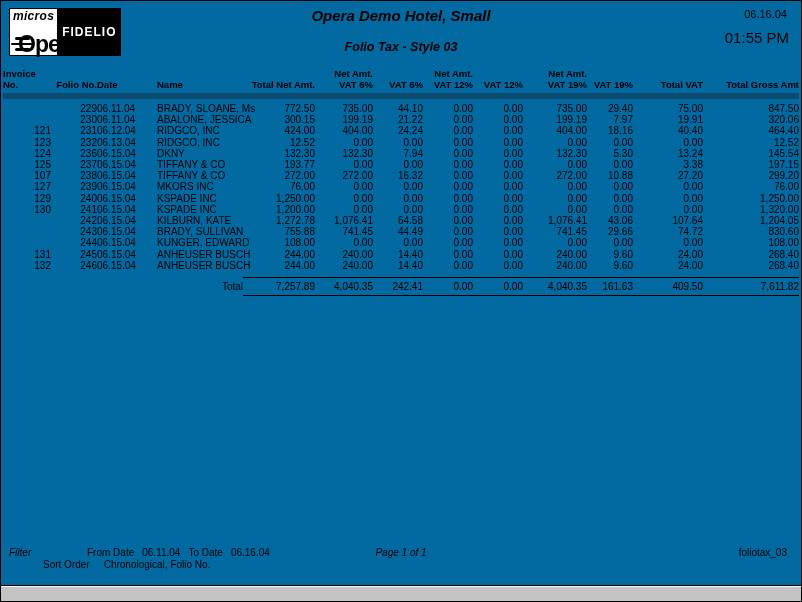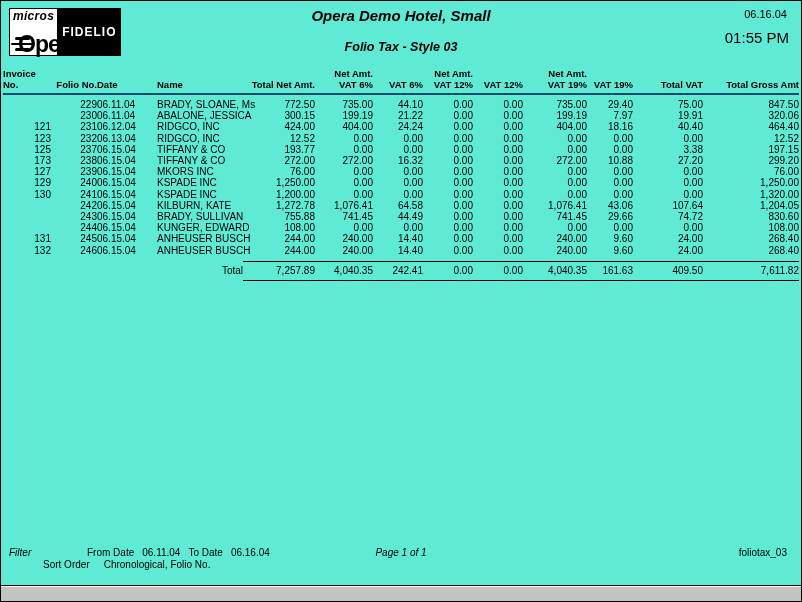--- a/index.html
+++ b/index.html
@@ -4,21 +4,21 @@
 <style>
   * { margin:0; padding:0; box-sizing:border-box; }
   html,body { background:#fff; }
   .page {
     position:relative; width:802px; height:602px;
     border:1px solid #000; background:#fff; overflow:hidden;
     font-family:"Liberation Sans", sans-serif; color:#000;
   }
   .content {
     position:absolute; left:0; top:0; right:0; bottom:15px;
-    background:#5eead4; border-bottom:1px solid #000;
+    background:#0369a1; border-bottom:1px solid #000;
   }
   .bottom-strip {
     position:absolute; left:0; right:0; bottom:0; height:14px;
     background:#c3c3c3;
   }
   
   .micros-logo { position:absolute; left:8px; top:7px; display:flex; align-items:stretch; }
   .micros-box {
     font-weight:bold; font-size:12px; font-style:italic; line-height:14px;
     border:1px solid #000; padding:0 3px; background:#fff; letter-spacing:.3px;
@@ -44,21 +44,21 @@
   }
   .report-date { position:absolute; top:7px; right:14px; font-size:11px; }
   .report-time { position:absolute; top:28px; right:12px; font-size:15px; }
   
   table.report {
     position:absolute; left:2px; top:68px; width:796px;
     border-collapse:collapse; table-layout:fixed; font-size:10px;
   }
   table.report th {
     font-weight:bold; font-size:9.5px; vertical-align:bottom;
-    padding:0 0 3px 0; border-bottom:2px solid #0c4a6e;
+    padding:0 0 3px 0; border-bottom:6px solid #0c4a6e;
     white-space:pre-line; line-height:10.5px;
   }
   table.report td { line-height:11.2px; white-space:nowrap; padding:0; }
   table.report tbody tr:first-child td { padding-top:4px; }
   .c0 { width:48px; text-align:right; padding-right:8px; }
   th.c0 { text-align:left; padding-left:1px; padding-right:0; white-space:nowrap; }
   .c1 { width:46px; text-align:right; padding-right:3px; }
   th.c1 { white-space:nowrap; }
   .c2 { width:60px; text-align:left; padding-left:7px; }
   th.c2 { white-space:nowrap; }
@@ -189,36 +189,51 @@
             <td class="c5">0.00</td>
             <td class="c6">0.00</td>
             <td class="c7">0.00</td>
             <td class="c8">0.00</td>
             <td class="c9">0.00</td>
             <td class="c10">0.00</td>
             <td class="c11">0.00</td>
             <td class="c12">12.52</td>
           </tr>
           <tr>
+            <td class="c0">124</td>
+            <td class="c1">236</td>
+            <td class="c2">06.15.04</td>
+            <td class="c3">DKNY</td>
+            <td class="c4">132.30</td>
+            <td class="c5">132.30</td>
+            <td class="c6">7.94</td>
+            <td class="c7">0.00</td>
+            <td class="c8">0.00</td>
+            <td class="c9">132.30</td>
+            <td class="c10">5.30</td>
+            <td class="c11">13.24</td>
+            <td class="c12">145.54</td>
+          </tr>
+          <tr>
             <td class="c0">125</td>
             <td class="c1">237</td>
             <td class="c2">06.15.04</td>
             <td class="c3">TIFFANY &amp; CO</td>
             <td class="c4">193.77</td>
             <td class="c5">0.00</td>
             <td class="c6">0.00</td>
             <td class="c7">0.00</td>
             <td class="c8">0.00</td>
             <td class="c9">0.00</td>
             <td class="c10">0.00</td>
             <td class="c11">3.38</td>
             <td class="c12">197.15</td>
           </tr>
           <tr>
-            <td class="c0">173</td>
+            <td class="c0">107</td>
             <td class="c1">238</td>
             <td class="c2">06.15.04</td>
             <td class="c3">TIFFANY &amp; CO</td>
             <td class="c4">272.00</td>
             <td class="c5">272.00</td>
             <td class="c6">16.32</td>
             <td class="c7">0.00</td>
             <td class="c8">0.00</td>
             <td class="c9">272.00</td>
             <td class="c10">10.88</td>

